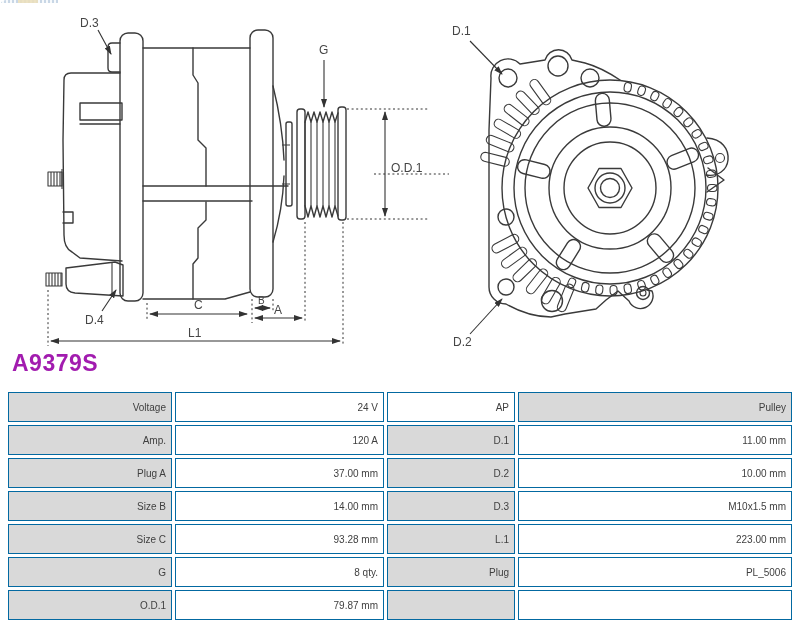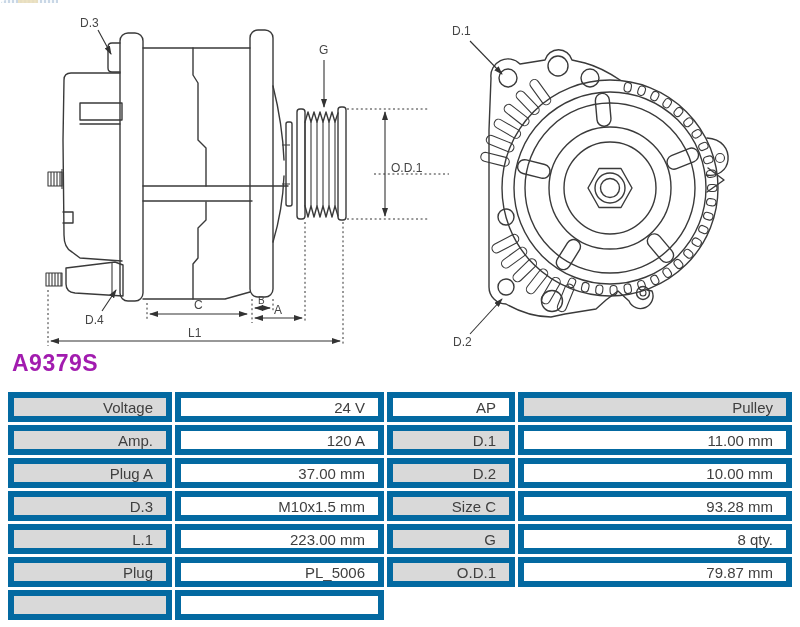--- a/index.html
+++ b/index.html
@@ -13,22 +13,22 @@
   .outline{fill:none;stroke:#3a3a3a;stroke-width:1.4;stroke-linejoin:round;stroke-linecap:round;}
   .thin{fill:none;stroke:#3a3a3a;stroke-width:1.1;stroke-linejoin:round;}
   .dim{fill:none;stroke:#333;stroke-width:1.1;}
   .dot{fill:none;stroke:#333;stroke-width:1;stroke-dasharray:2,2.6;}
   .dimtxt{fill:#454545;font-size:12px;font-family:"Liberation Sans",sans-serif;}
   .dimtxt.small{font-size:10px;}
   .part-number{position:absolute;top:350px;left:12px;font-size:23px;font-weight:bold;
     letter-spacing:.5px;color:#a21caf;}
   .spec-table{position:absolute;top:392px;left:8px;width:784px;display:grid;
     grid-template-columns:164px 209px 128px 274px;grid-auto-rows:30px;gap:3px;}
-  .cell{border:6px solid #0369a1;display:flex;align-items:center;justify-content:flex-end;
-    padding-right:13px;box-sizing:border-box;font-size:15px;color:#3f3f3f;background:#fff;}
+  .cell{border:1px solid #0369a1;display:flex;align-items:center;justify-content:flex-end;
+    padding-right:5px;box-sizing:border-box;font-size:10px;color:#3f3f3f;background:#fff;}
   .cell.lbl{background:#d9d9d9;}
 </style>
 </head>
 <body>
 
 <div class="page">
 
   <div class="artifact">
       <i></i>
     </div>
@@ -212,20 +212,22 @@
     <div class="cell lbl">Amp.</div>
     <div class="cell">120 A</div>
     <div class="cell lbl">D.1</div>
     <div class="cell">11.00 mm</div>
 
     <div class="cell lbl">Plug A</div>
     <div class="cell">37.00 mm</div>
     <div class="cell lbl">D.2</div>
     <div class="cell">10.00 mm</div>
 
+    <div class="cell lbl">Size B</div>
+    <div class="cell">14.00 mm</div>
     <div class="cell lbl">D.3</div>
     <div class="cell">M10x1.5 mm</div>
 
     <div class="cell lbl">Size C</div>
     <div class="cell">93.28 mm</div>
     <div class="cell lbl">L.1</div>
     <div class="cell">223.00 mm</div>
 
     <div class="cell lbl">G</div>
     <div class="cell">8 qty.</div>

